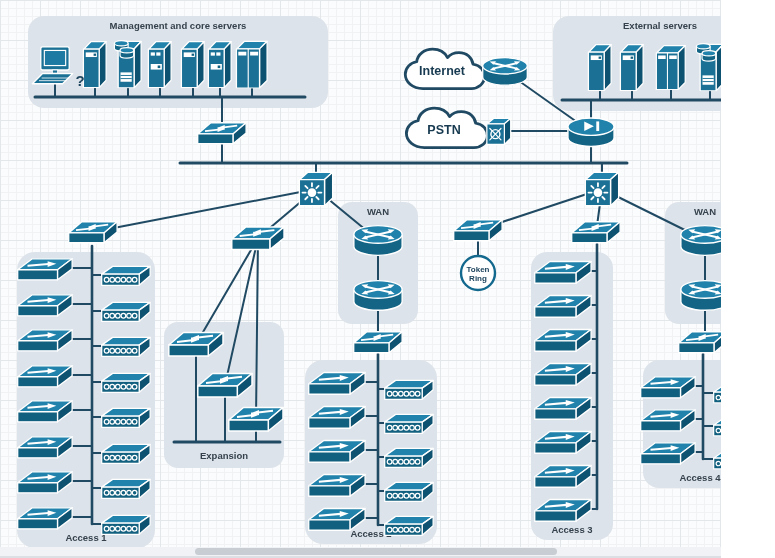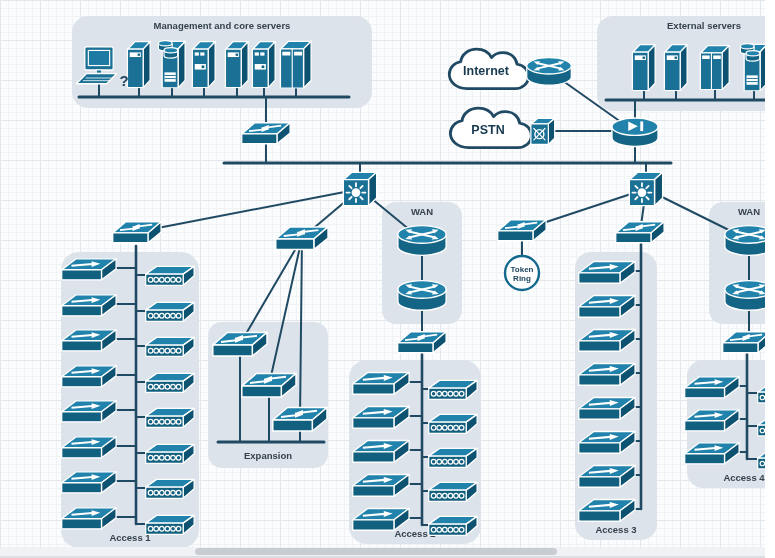--- a/index.html
+++ b/index.html
@@ -8,21 +8,20 @@
     position:relative;
     width:721px;height:558px;
     overflow:hidden;
     background-color:#fbfcfd;
     background-image:
       linear-gradient(#e4e7ea 1px, transparent 1px),
       linear-gradient(90deg,#e4e7ea 1px, transparent 1px),
       linear-gradient(#f1f2f4 1px, transparent 1px),
       linear-gradient(90deg,#f1f2f4 1px, transparent 1px);
     background-size:40px 40px,40px 40px,8px 8px,8px 8px;
-    padding-left:44px;
   }
   svg text{font-family:"Liberation Sans", sans-serif;}
   .group-label{font-weight:bold;font-size:9.5px;fill:#35424d;text-anchor:middle;}
   .cloud-label{font-weight:bold;font-size:12.5px;fill:#173a50;text-anchor:middle;}
   .tr-label{font-weight:bold;font-size:8px;fill:#1e455e;text-anchor:middle;}
   .qmark{font-weight:bold;font-size:15px;fill:#1e455e;text-anchor:middle;}
   .edge{stroke:#204a63;fill:none;stroke-linecap:round;}
   .scroll-track{position:absolute;left:0;right:0;bottom:2px;height:9px;background:#f0f2f5;}
   .scroll-thumb{position:absolute;top:1px;height:7px;border-radius:4px;background:#c8cdd3;}
   .bottom-edge{position:absolute;left:0;right:0;bottom:0;height:2px;background:#dcdfe3;}

